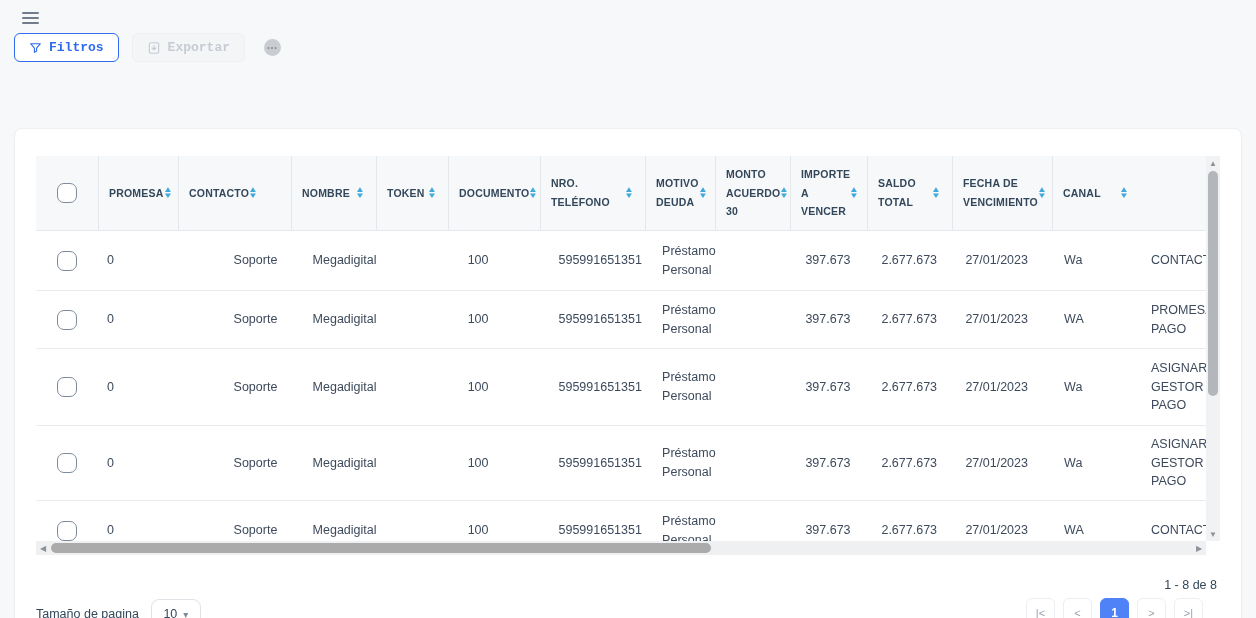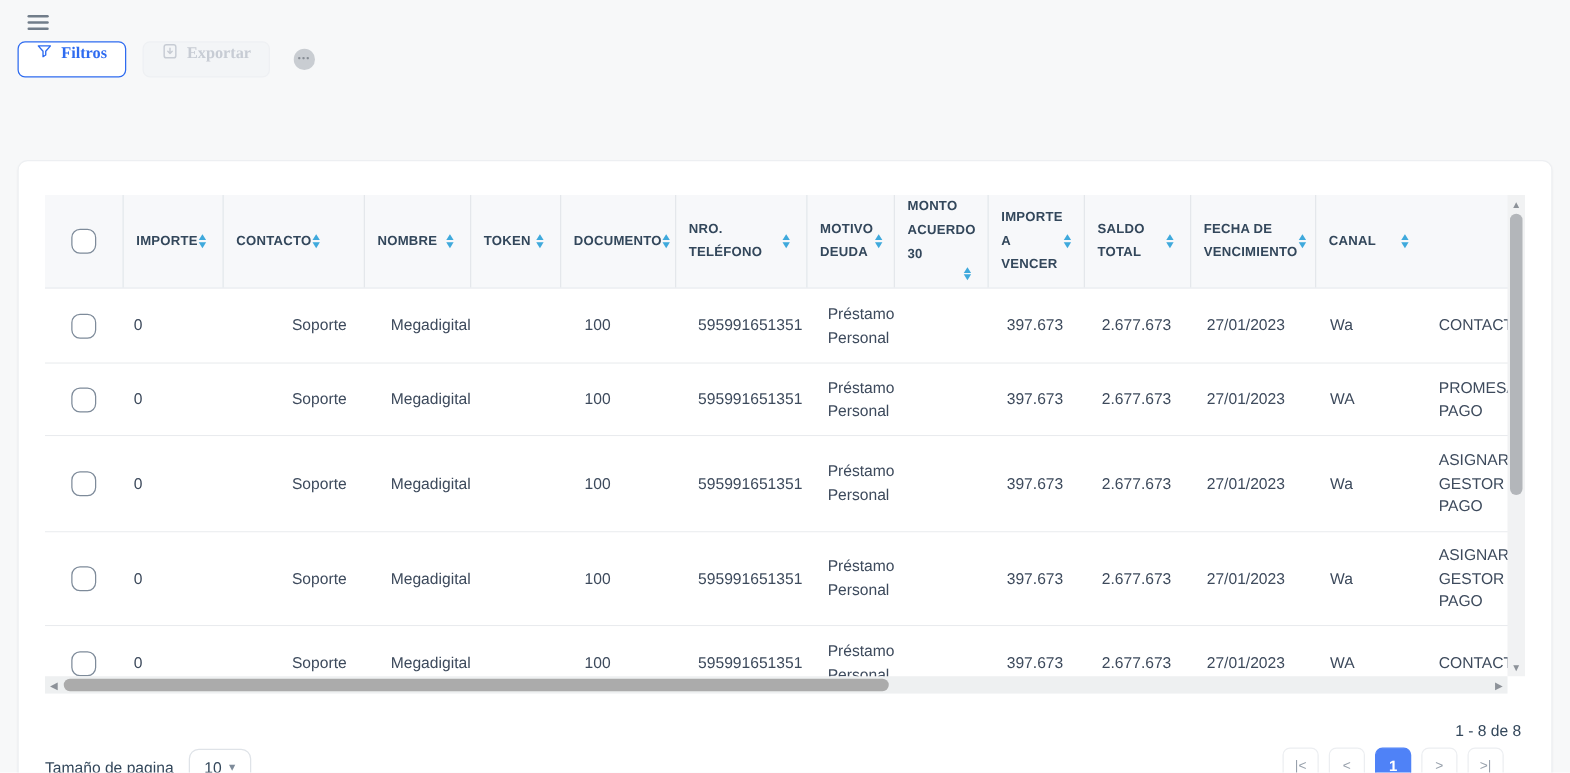--- a/index.html
+++ b/index.html
@@ -9,21 +9,21 @@
     background:#f7f8f9;
     color:#33475b;
     position:relative;
   }
   
   .hamburger { position:absolute; top:9px; left:22px; width:17px; cursor:pointer; }
   .hamburger span { display:block; height:2px; background:#717d8a; margin:3px 0; border-radius:1px; }
   .titlebar { position:absolute; top:33px; left:14px; right:18px; display:flex; align-items:center; justify-content:space-between; }
   .page-title { font-size:17px; font-weight:700; color:#33475b; letter-spacing:.2px; }
   .actions { display:flex; align-items:center; gap:13px; }
-  .btn { height:29px; border-radius:6px; font-size:13px; display:inline-flex; gap:7px; padding:0 14px; cursor:pointer; font-family:Liberation Serif, serif; }
+  .btn { height:29px; border-radius:6px; font-size:13px; display:inline-flex; align-items:center; gap:7px; padding:0 14px; cursor:pointer; font-family:Liberation Mono, monospace; }
   .btn-filtros { background:#fff; border:1px solid #2e6bf0; color:#2e6bf0; font-weight:600; }
   .btn-exportar { background:#f3f5f7; border:1px solid #eef0f3; color:#c7ccd4; font-weight:600; }
   .more-btn { width:17px; height:17px; border-radius:50%; background:#c9cdd2; color:#878d95;
     display:flex; align-items:center; justify-content:center; font-size:7px; letter-spacing:1px; cursor:pointer; margin-left:6px; }
   
   .card { position:absolute; top:128px; left:14px; width:1228px; height:520px;
     background:#fff; border:1px solid #edeff2; border-radius:8px; box-shadow:0 1px 2px rgba(20,30,50,.03); }
   
   .table-wrap { position:absolute; top:27px; left:21px; width:1184px; height:399px; overflow:hidden; }
   .thead { display:flex; height:75px; background:#f7f8fa; border-bottom:1px solid #e6e9ed; }
@@ -89,21 +89,21 @@
   </div>
 </div>
 
 <div class="card">
   <div class="table-wrap">
     <div class="thead" id="thead">
         <div class="th cb-col" style="width: 62px;">
           <span class="cbx"></span>
         </div>
         <div class="th" style="width: 80px;">
-          <span class="th-label">IMPORTE</span>
+          <span class="th-label">PROMESA</span>
           <span class="sort">
             <i>▲</i>
             <i>▼</i>
           </span>
         </div>
         <div class="th" style="width: 80px;">
           <span class="th-label">CONTACTO</span>
           <span class="sort">
             <i>▲</i>
             <i>▼</i>
@@ -137,21 +137,21 @@
             <i>▼</i>
           </span>
         </div>
         <div class="th" style="width: 70px;">
           <span class="th-label">MOTIVO DEUDA</span>
           <span class="sort">
             <i>▲</i>
             <i>▼</i>
           </span>
         </div>
-        <div class="th" style="width: 75px; flex-direction: column;">
+        <div class="th" style="width: 75px;">
           <span class="th-label">MONTO ACUERDO 30</span>
           <span class="sort">
             <i>▲</i>
             <i>▼</i>
           </span>
         </div>
         <div class="th" style="width: 77px;">
           <span class="th-label">IMPORTE A VENCER</span>
           <span class="sort">
             <i>▲</i>

